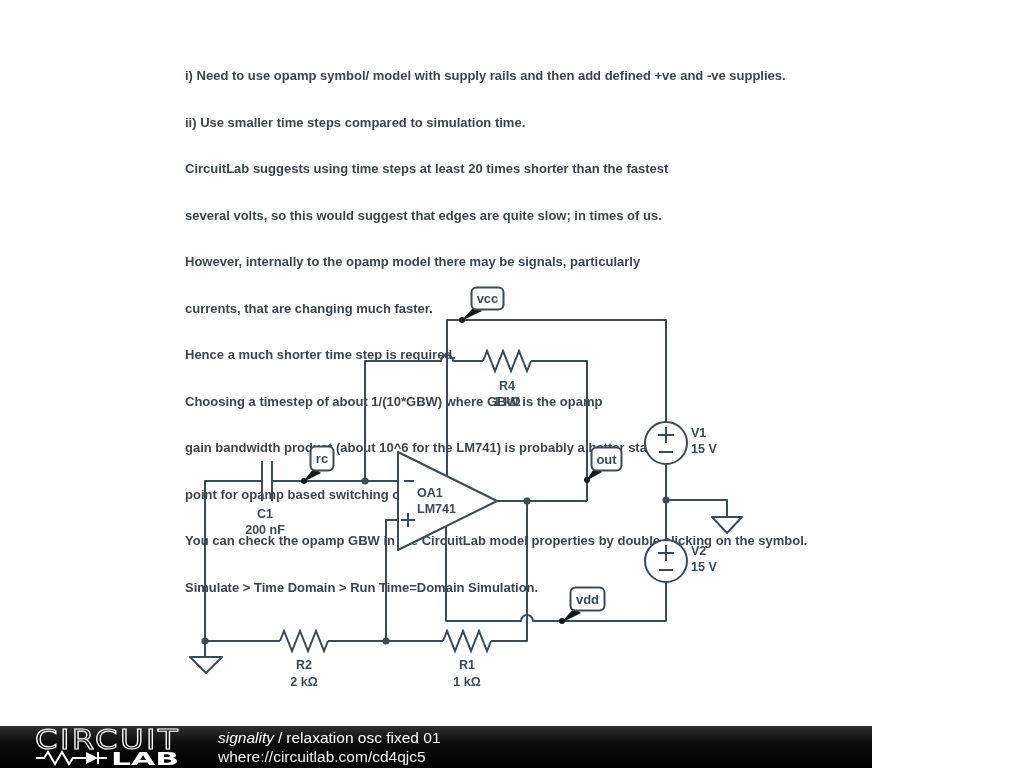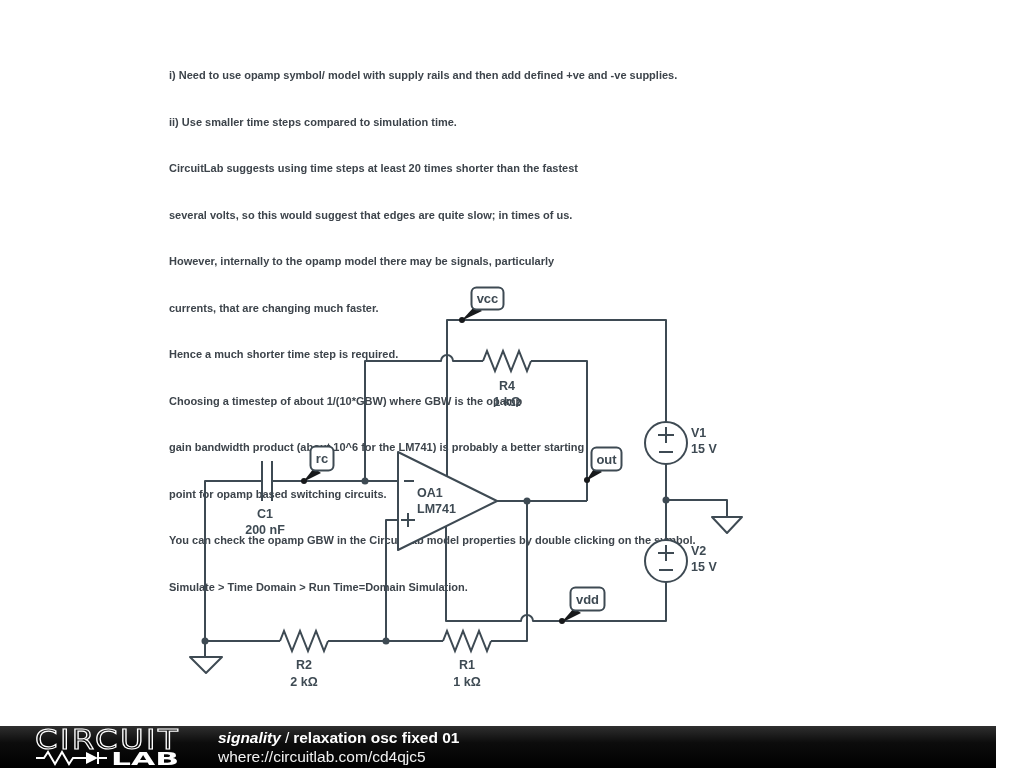--- a/index.html
+++ b/index.html
@@ -3,49 +3,49 @@
 <meta charset="utf-8">
 <style>
   :root{
     --wire:#3e4a53; --note-text:#3d444b; --pointer:#17191b; --tag-fill:#ffffff;
     --footer-bg:#0e0e0e; --footer-text:#ffffff;
   }
   html,body{margin:0;padding:0;background:#fff;}
   .page{position:relative;width:1024px;height:768px;background:#fff;overflow:hidden;
         font-family:"Liberation Sans",sans-serif;}
   
-  .notes{position:absolute;left:169px;top:37px;font-size:11px;font-weight:bold;
+  .notes{position:absolute;left:185px;top:37px;font-size:13px;font-weight:bold;
          line-height:15.5px;color:var(--note-text);white-space:pre;}
   
   .schem{position:absolute;left:0;top:0;}
   .w{fill:none;stroke:var(--wire);stroke-width:2;stroke-linejoin:round;stroke-linecap:butt;}
   .comp{fill:#fff;stroke:var(--wire);stroke-width:2;stroke-linejoin:round;}
   .zig{fill:none;stroke:var(--wire);stroke-width:2;stroke-linejoin:miter;}
   .dot{fill:var(--wire);stroke:none;}
   .pdot{fill:var(--pointer);stroke:none;}
   .ptail{fill:var(--pointer);stroke:none;}
   .tagbox{fill:var(--tag-fill);stroke:var(--wire);stroke-width:2;}
   .lbl{font-family:"Liberation Sans",sans-serif;font-size:12.5px;font-weight:bold;fill:var(--wire);}
   .lblc{text-anchor:middle;}
   .taglbl{font-family:"Liberation Sans",sans-serif;font-size:13px;font-weight:bold;
           fill:var(--wire);text-anchor:middle;}
   .sym{fill:none;stroke:var(--wire);stroke-width:2;stroke-linecap:butt;}
   
-  .footer{position:absolute;left:0;bottom:0;width:996px;height:42px;
+  .footer{position:absolute;left:0;bottom:0;width:872px;height:42px;
           background:linear-gradient(180deg,#2f2f2f 0%,#0c0c0c 40%,#000 100%);
           color:var(--footer-text);}
   .logo{position:absolute;left:34px;top:1px;}
   .brand-outline{font-family:"DejaVu Sans",sans-serif;font-size:27px;
                  fill:none;stroke:#fff;stroke-width:1.1;letter-spacing:2px;}
   .brand-lab{font-family:"DejaVu Sans",sans-serif;font-size:17px;font-weight:bold;fill:#fff;}
   .logo-glyph{fill:none;stroke:#fff;stroke-width:2;stroke-linejoin:miter;}
   .meta{position:absolute;left:218px;top:3px;font-size:15.5px;line-height:18.5px;}
-  .meta .author{font-style:italic;font-weight:bold;}
+  .meta .author{font-style:italic;font-weight:normal;}
   .meta .sep{font-weight:normal;padding:0 4px;}
-  .meta .title{font-weight:bold;margin-top:11px;}
+  .meta .title{font-weight:normal;margin-top:11px;}
   .meta .url{font-weight:normal;color:#f2f2f2;}
 </style>
 </head>
 <body>
 
 <div class="page">
 
   <div class="notes">
     <div>i) Need to use opamp symbol/ model with supply rails and then add defined +ve and -ve supplies.</div>
     <div>ii) Use smaller time steps compared to simulation time.</div>

